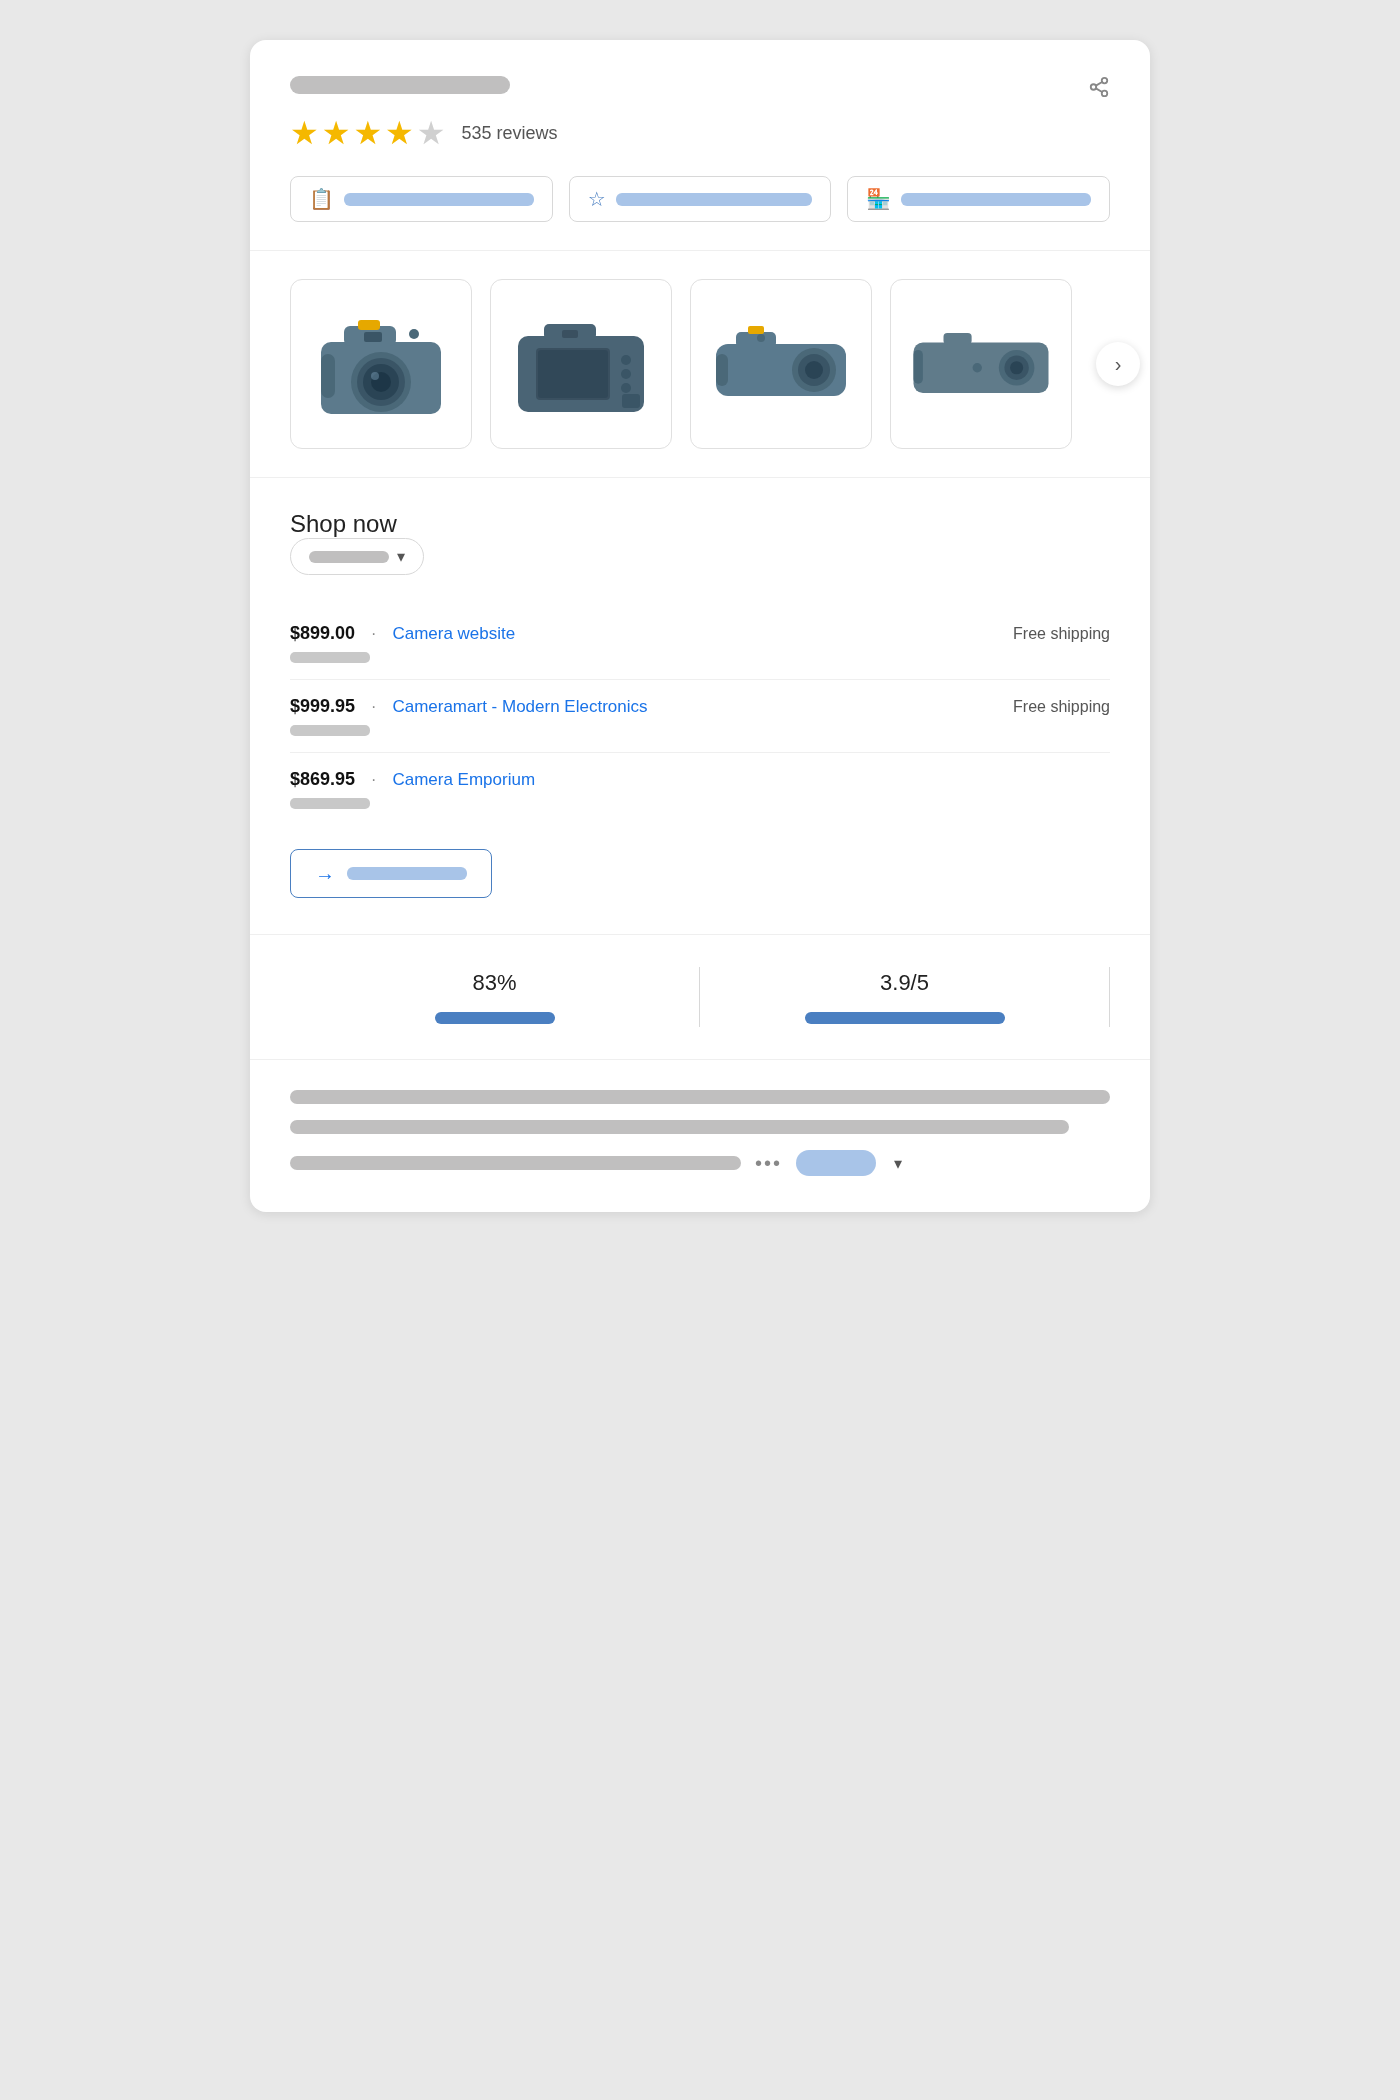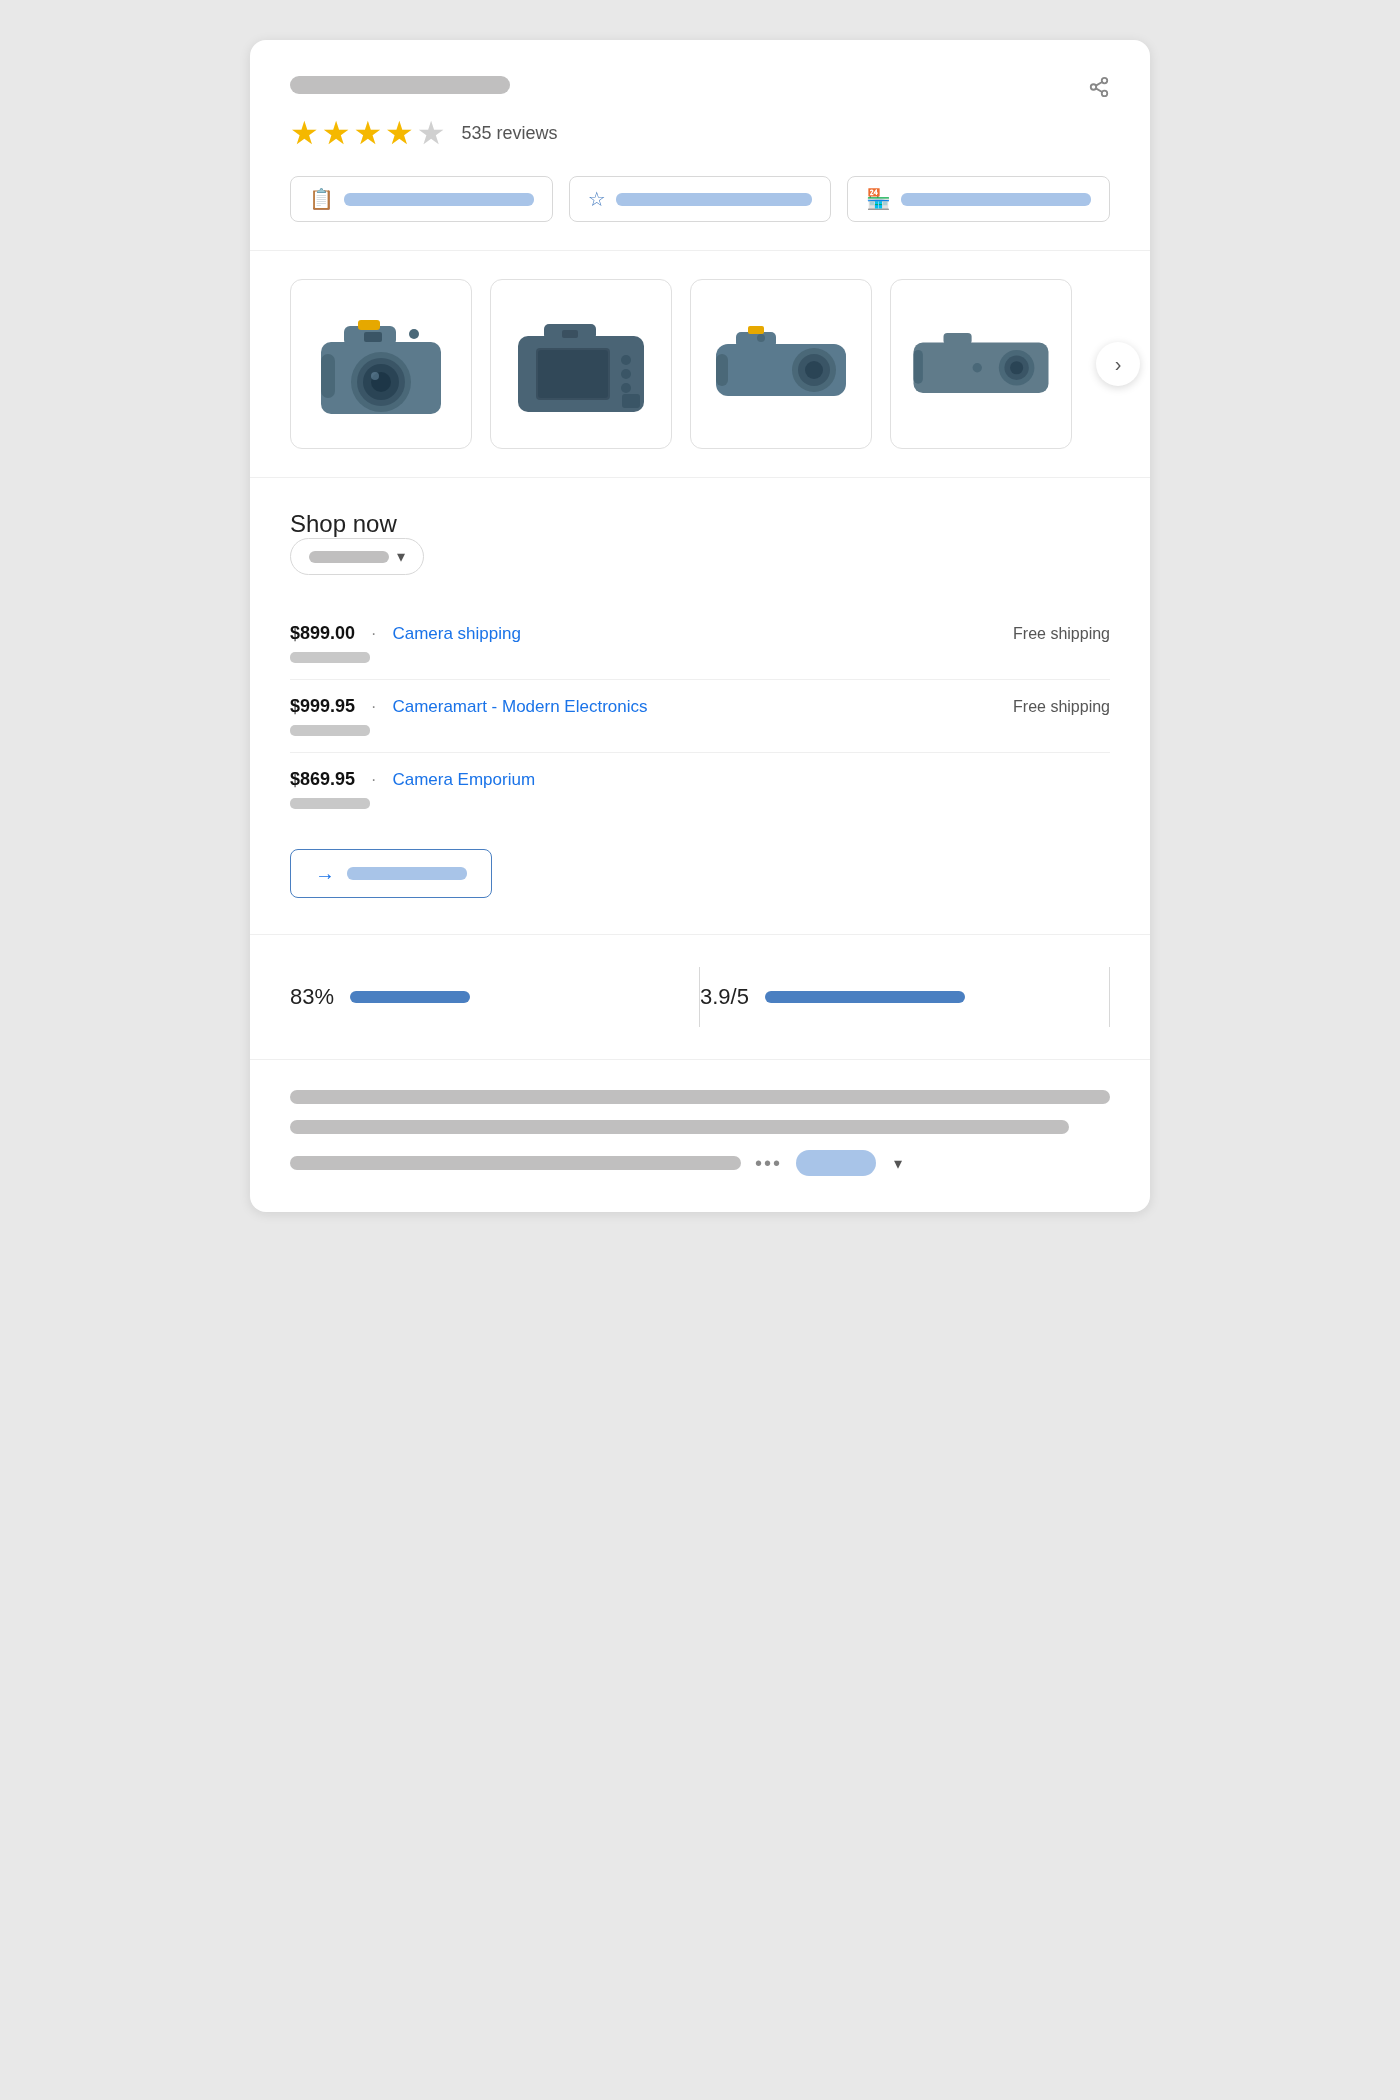--- a/index.html
+++ b/index.html
@@ -201,21 +201,21 @@
     
     .section-stats {
       padding: 32px 40px;
       border-bottom: 1px solid #efefef;
       display: flex;
       align-items: center;
     }
     .stat-item {
       flex: 1;
       display: flex;
-      flex-direction: row;
+      flex-direction: column;
       align-items: center;
       gap: 16px;
     }
     .stat-divider {
       width: 1px;
       height: 60px;
       background: #d8d8d8;
     }
     .stat-value {
       font-size: 22px;
@@ -395,21 +395,21 @@
     <div class="filter-dropdown">
       <span class="filter-pill"></span>
       <span class="dropdown-arrow">▾</span>
     </div>
 
     <div class="shop-item">
       <div class="shop-item-row">
         <div class="shop-item-left">
           <span class="item-price">$899.00</span>
           <span class="item-dot">·</span>
-          <a class="item-seller">Camera shipping</a>
+          <a class="item-seller">Camera website</a>
         </div>
         <span class="item-shipping">Free shipping</span>
       </div>
       <div class="item-subtext"></div>
     </div>
 
     <div class="shop-item">
       <div class="shop-item-row">
         <div class="shop-item-left">
           <span class="item-price">$999.95</span>

